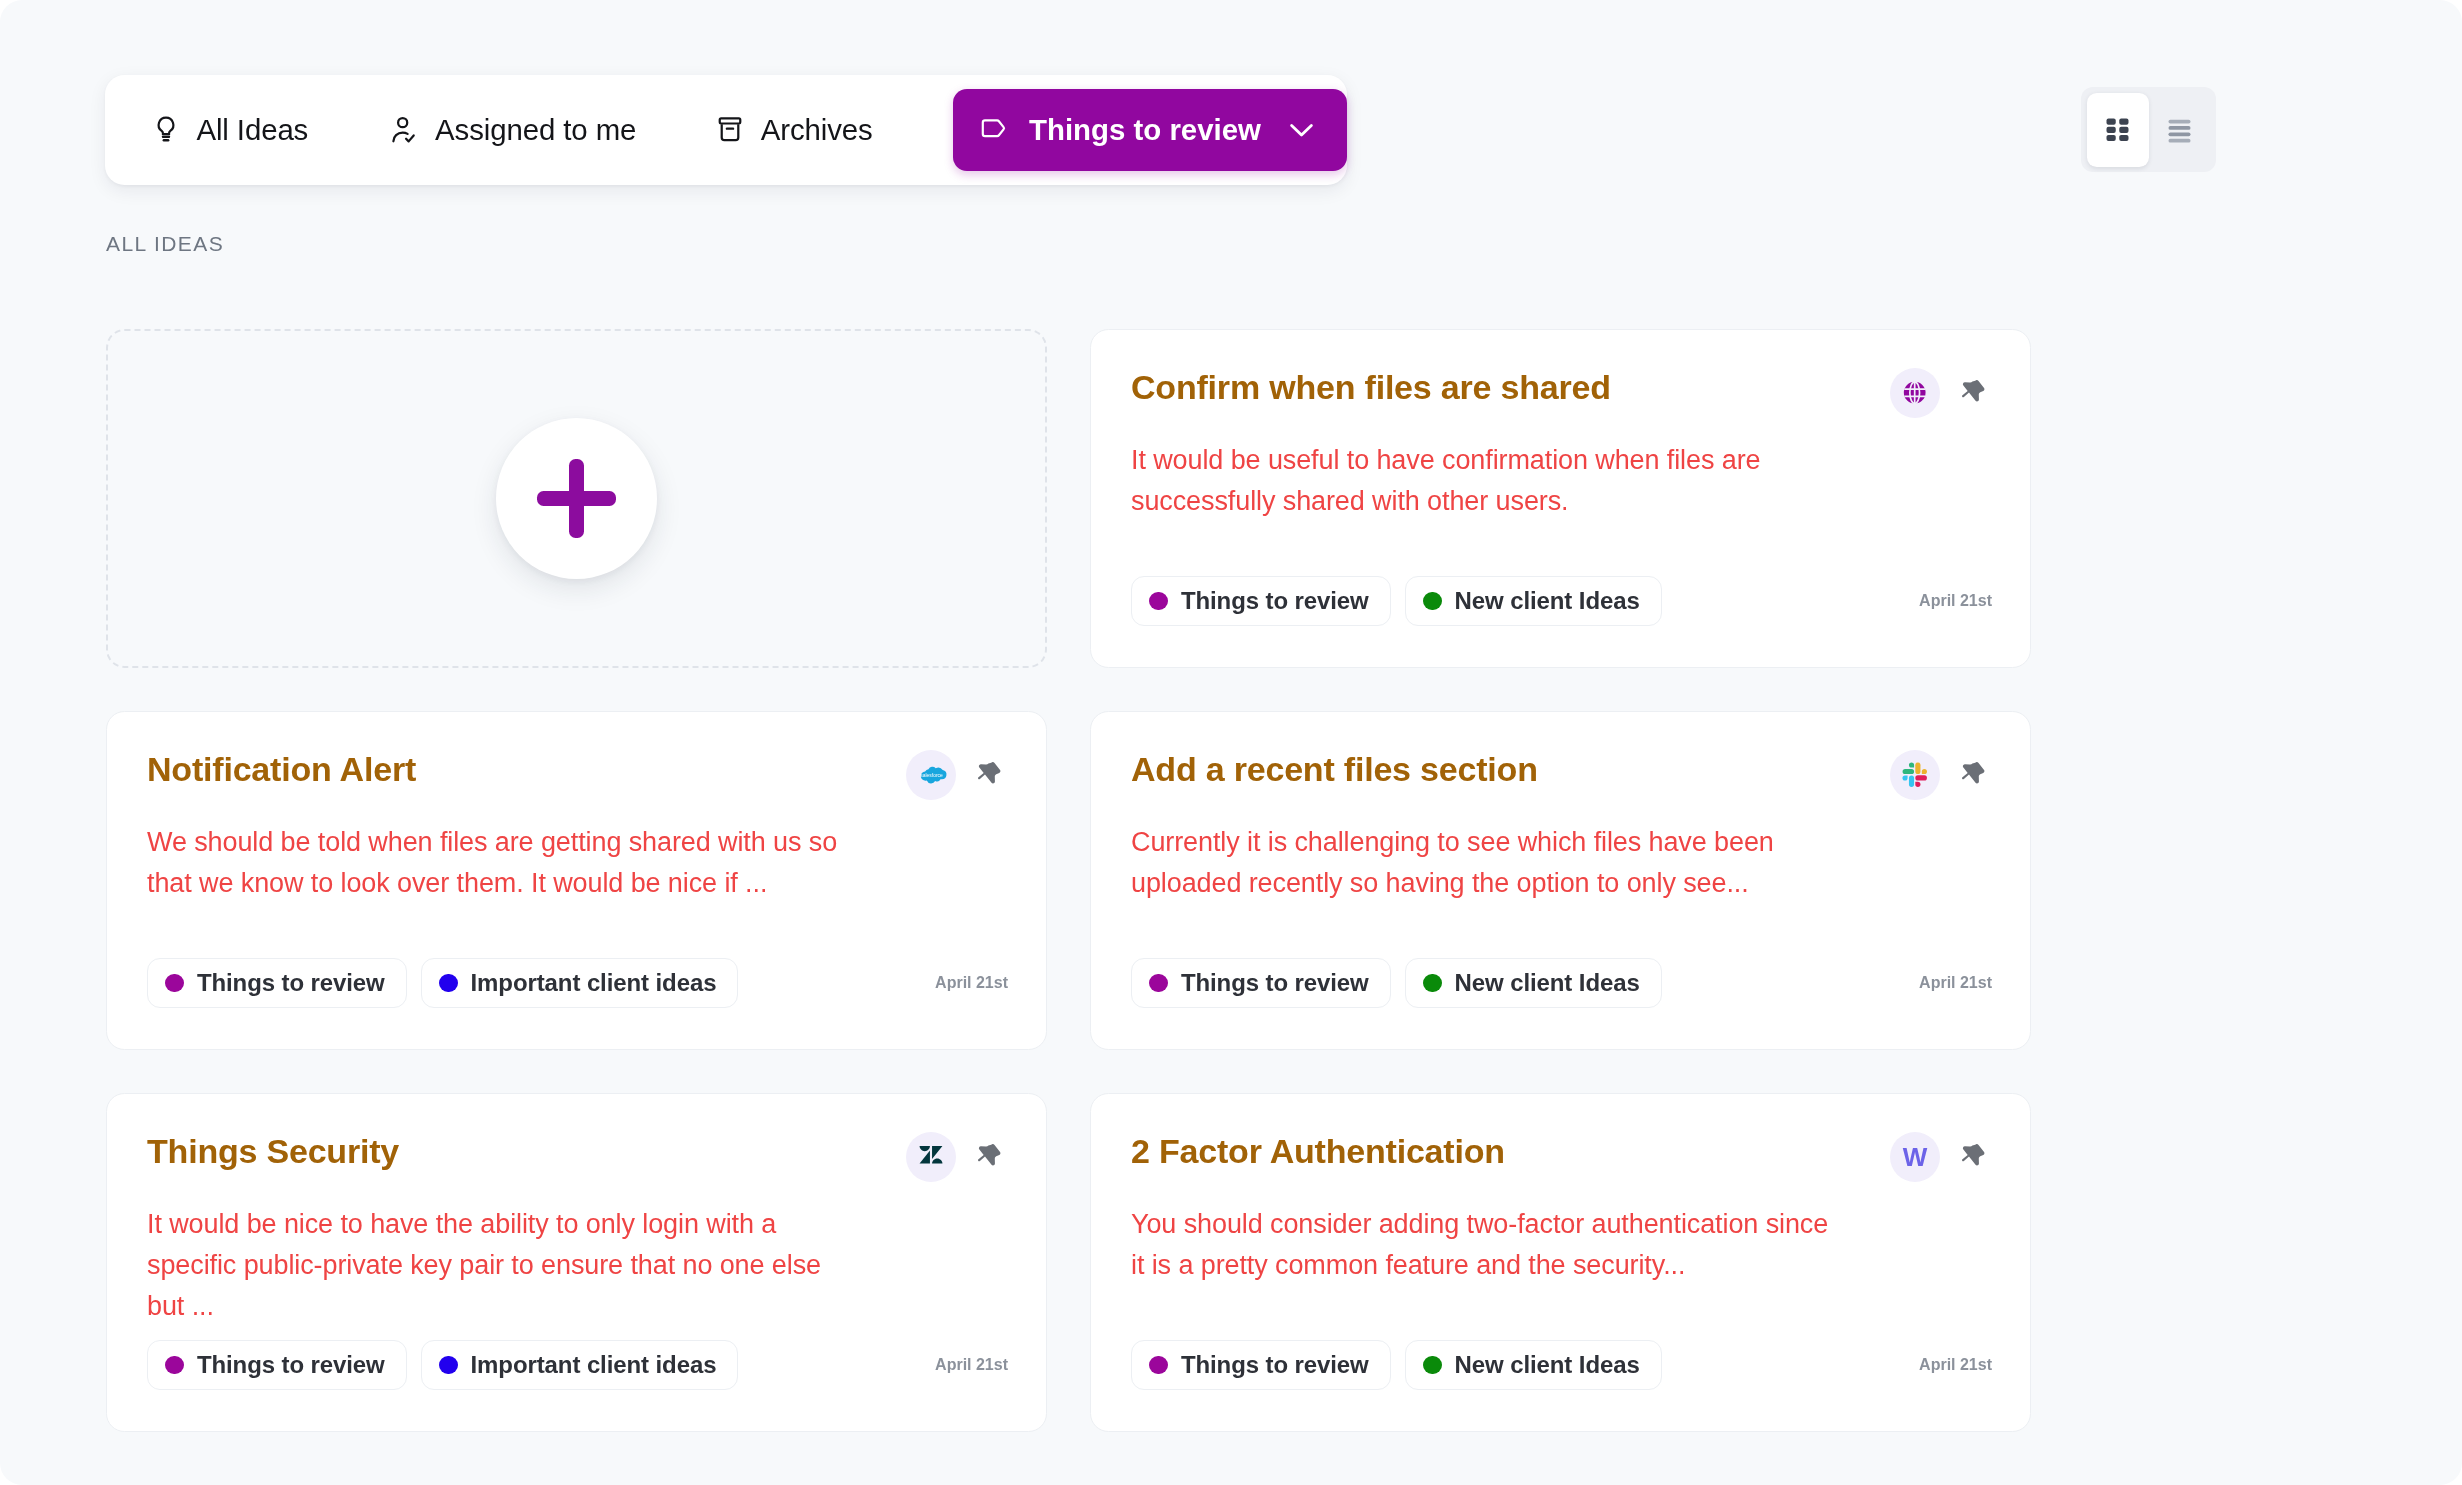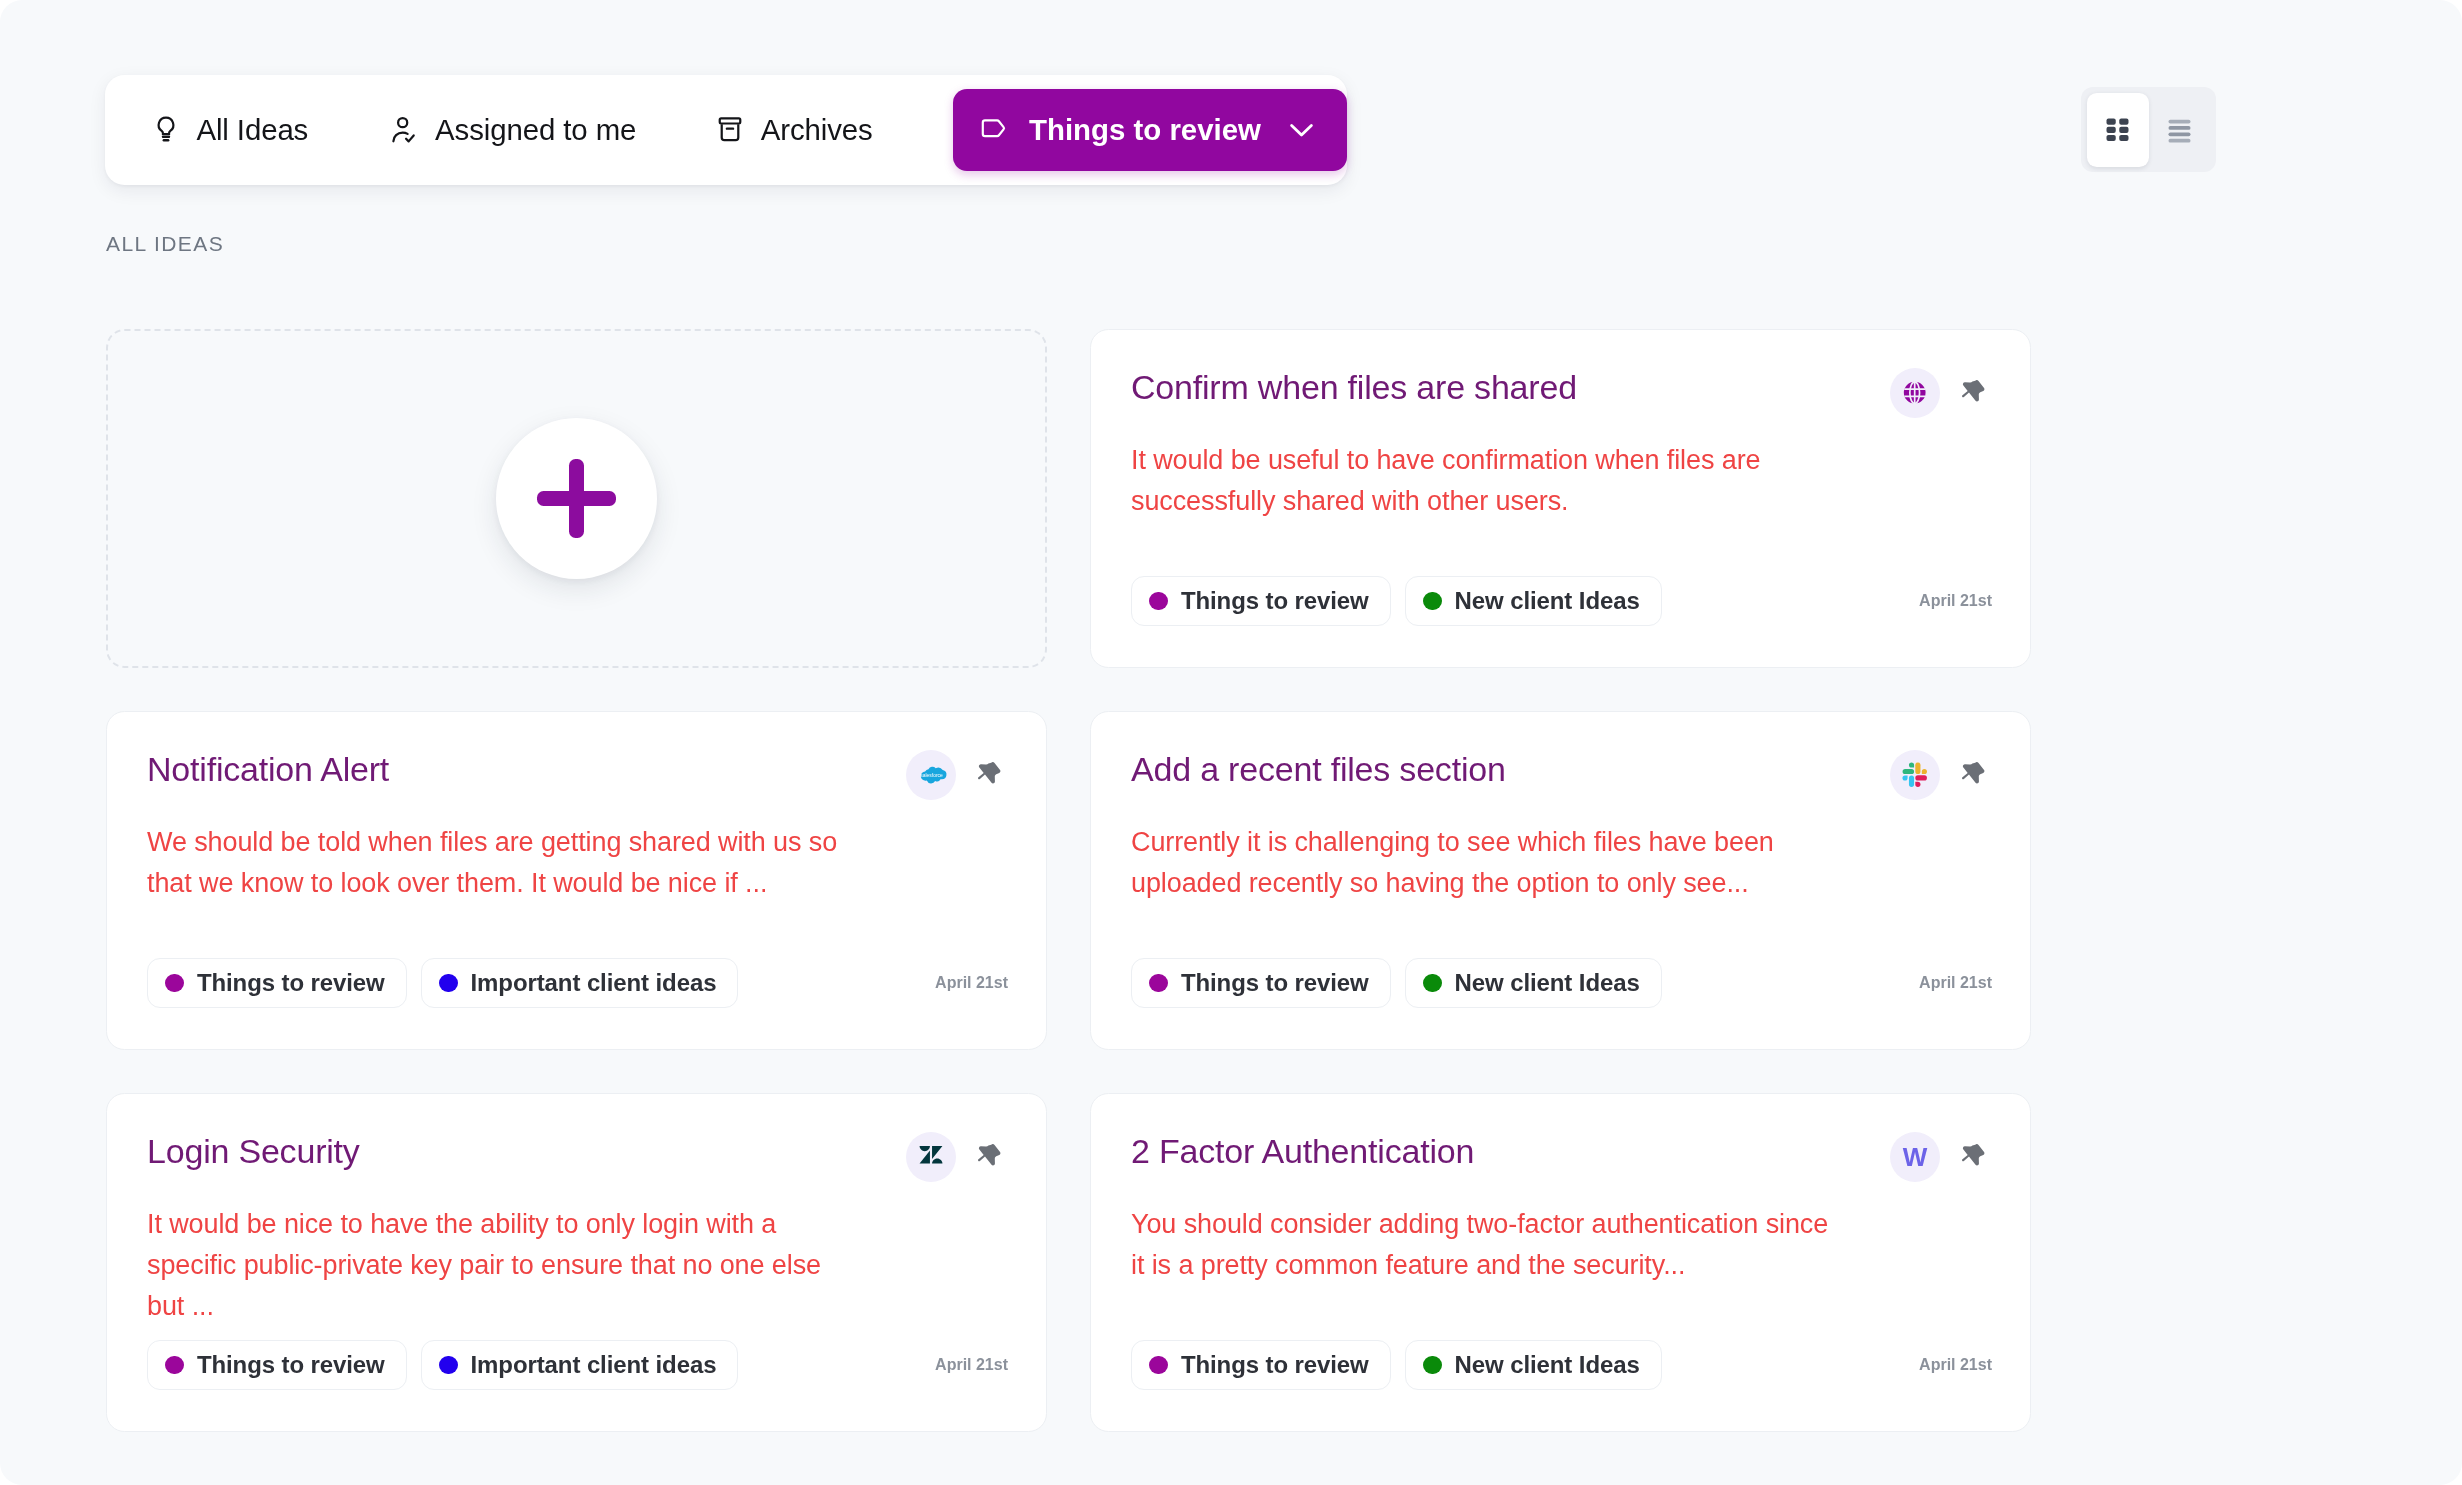--- a/index.html
+++ b/index.html
@@ -192,22 +192,22 @@
     position: relative;
     cursor: pointer;
   }
   .card-head {
     display: flex;
     align-items: flex-start;
     justify-content: space-between;
   }
   .card-title {
     font-size: 34px;
-    color: #701a75;
-    font-weight: 400;
+    color: #a16207;
+    font-weight: 700;
     letter-spacing: -0.2px;
     line-height: 1.1;
     padding-top: 3.3px;
   }
   .card-icons {
     display: flex;
     align-items: center;
     gap: 12px;
     flex-shrink: 0;
     padding-top: 2.2px;
@@ -469,21 +469,21 @@
             <span class="tag-dot" style="background:#0A8A0A"></span>
             <span class="tag-label">New client Ideas</span>
           </div>
         </div>
         <div class="card-date">April 21st</div>
       </div>
     </div>
 
     <div class="card">
       <div class="card-head">
-        <div class="card-title">Login Security</div>
+        <div class="card-title">Things Security</div>
         <div class="card-icons">
           <div class="src-badge">
             <svg width="28" height="28" viewBox="0 0 24 24" fill="none">
               <path d="M11.1 6.4v11.2H2.2L11.1 6.4z" fill="#03363D"></path>
               <path d="M11.1 2.6c0 2.4-2 4.4-4.45 4.4S2.2 5 2.2 2.6h8.9z" fill="#03363D"></path>
               <path d="M12.9 17.6c0-2.4 2-4.4 4.45-4.4s4.45 2 4.45 4.4h-8.9z" fill="#03363D"></path>
               <path d="M12.9 13.8V2.6h8.9l-8.9 11.2z" fill="#03363D"></path>
             </svg>
           </div>
           <div class="pin-btn">

